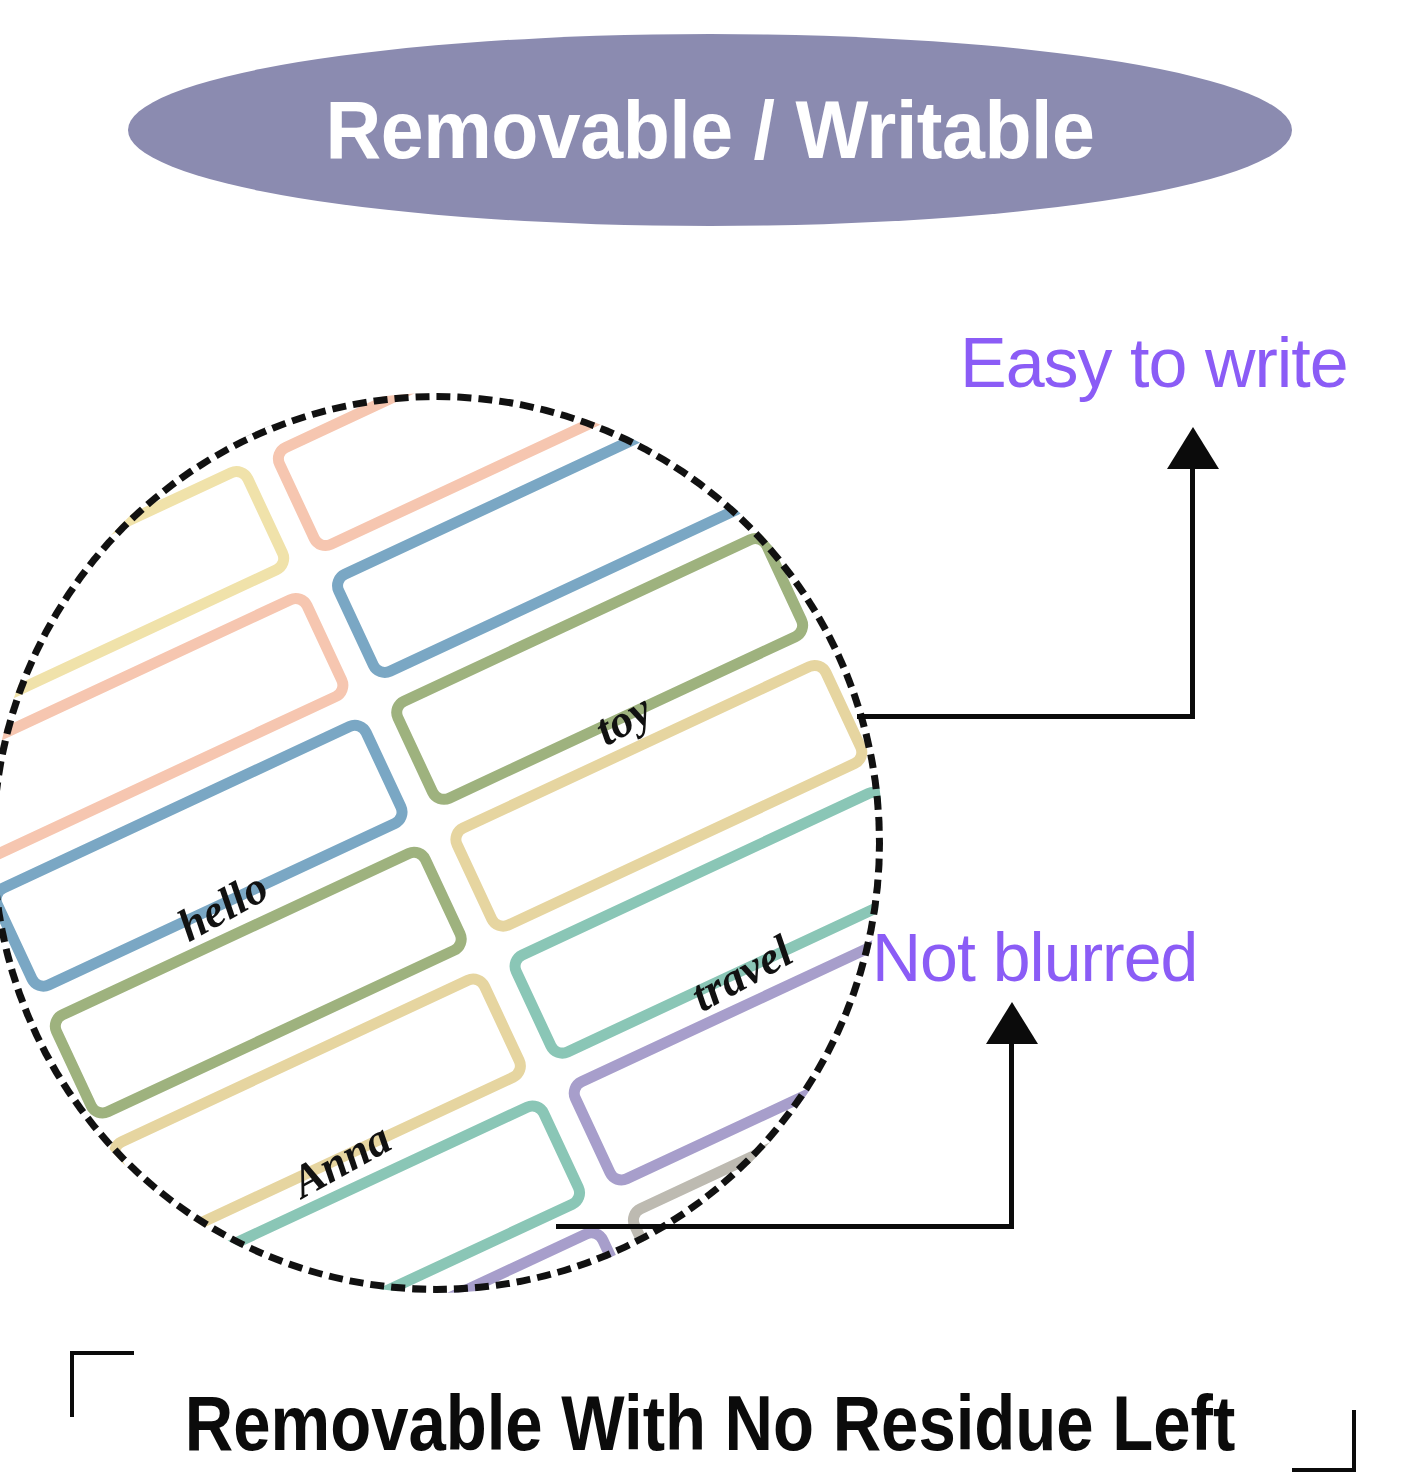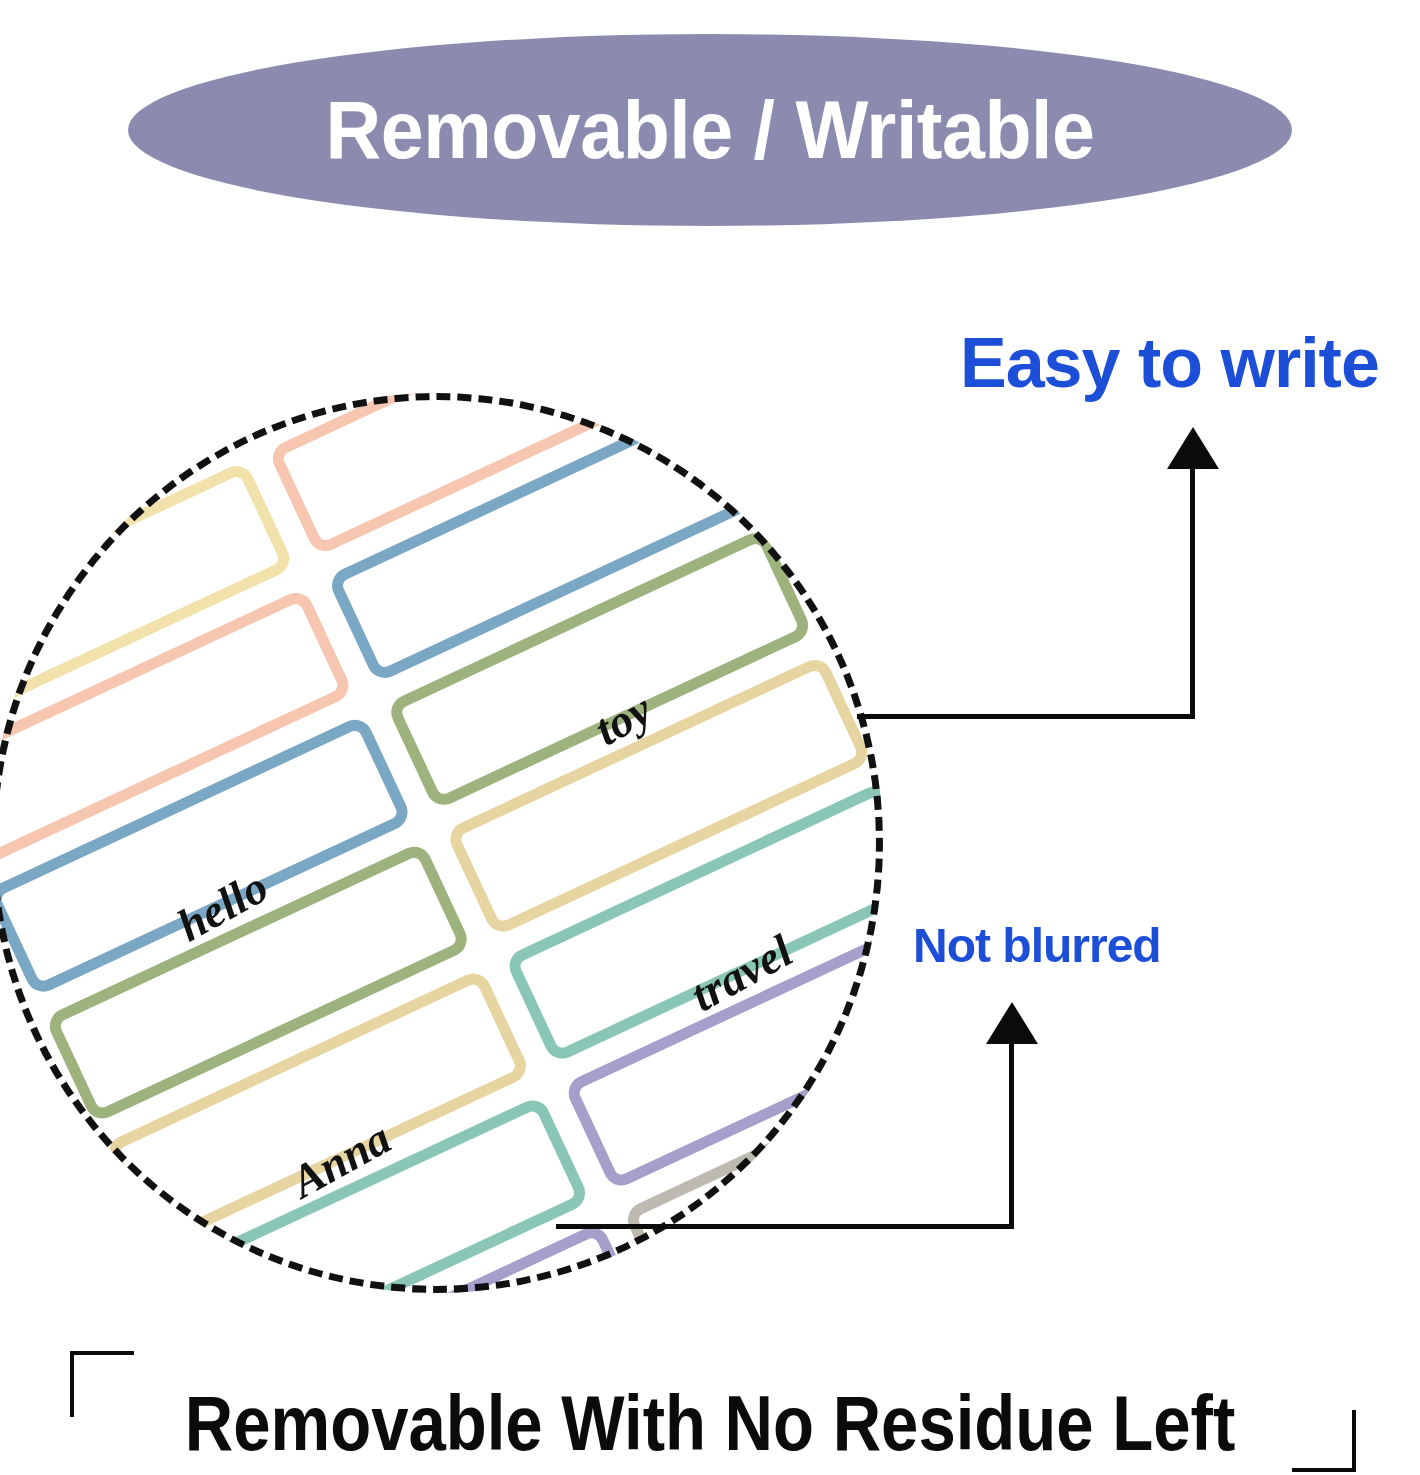--- a/index.html
+++ b/index.html
@@ -124,34 +124,34 @@
     font-size: 46px;
     color: #111111;
     transform: rotate(-4deg);
     pointer-events: none;
   }
 
   
   .callout-label {
     position: absolute;
     font-family: "Liberation Sans", sans-serif;
-    font-weight: bold;
-    color: #1d4ed8;
+    font-weight: normal;
+    color: #8b5cf6;
     white-space: nowrap;
   }
   #label-easy {
     left: 960px;
     top: 323px;
     font-size: 70px;
     letter-spacing: -1px;
   }
   #label-notblurred {
-    left: 913px;
+    left: 872px;
     top: 918px;
-    font-size: 48px;
+    font-size: 68px;
     letter-spacing: -1px;
   }
 
   .leader-h {
     position: absolute;
     background: #0b0b0b;
     height: 5px;
   }
   .leader-v {
     position: absolute;

